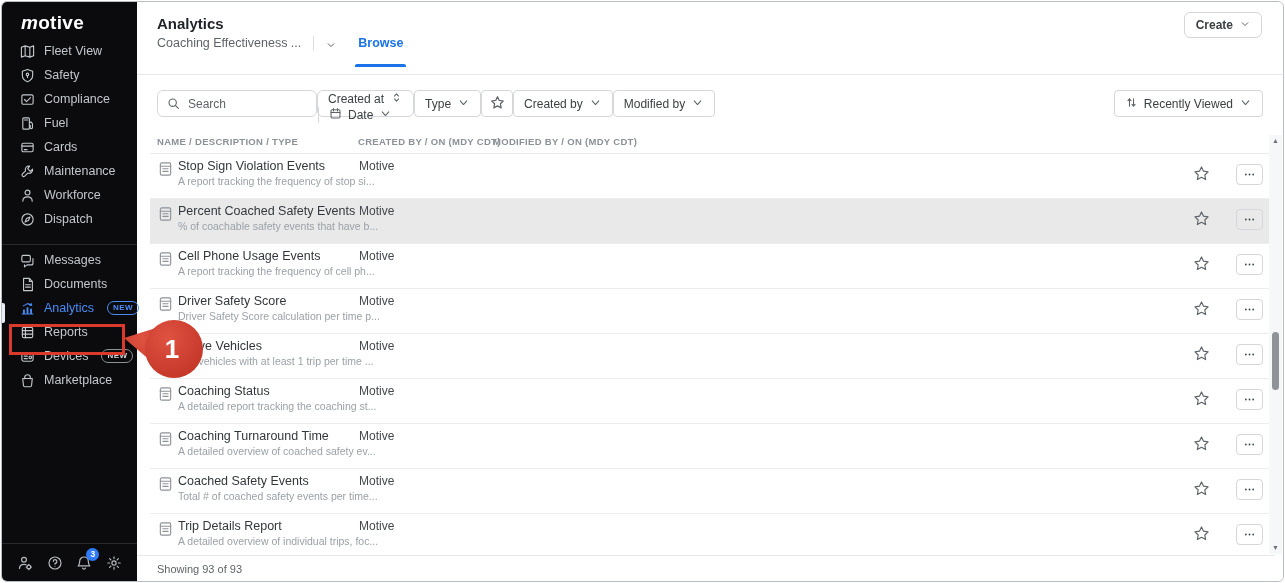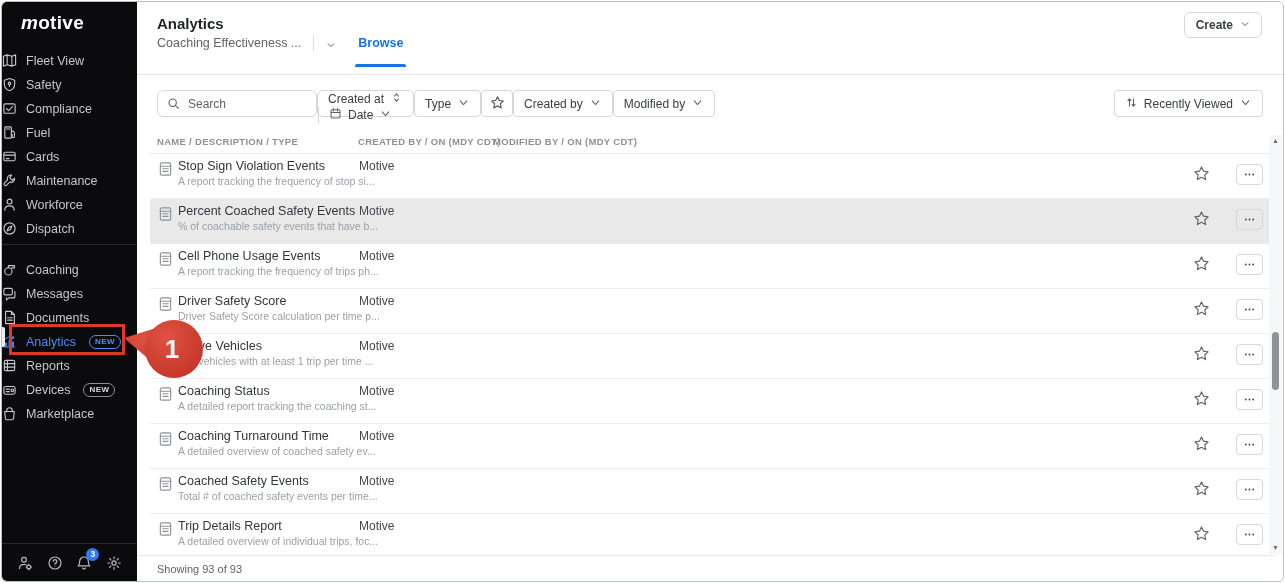--- a/index.html
+++ b/index.html
@@ -8,21 +8,21 @@
   .app { position:relative; width:1283px; height:581px; margin:1px; border:1px solid #b9bdc4; border-radius:6px; overflow:hidden; background:#fff; }
 
   
   .sidebar { position:absolute; left:0; top:0; bottom:0; width:135px; background:#0b0b0d; z-index:1; }
   .logo { position:absolute; top:10px; left:19px; color:#fff; font-size:19px; font-weight:bold; letter-spacing:.3px; }
   .logo::first-letter { font-style:italic; }
   .nav { position:absolute; left:0; right:0; }
   .nav-main { top:42px; }
   .nav-secondary { top:251px; }
   .nav-divider { position:absolute; top:242px; left:0; right:0; height:1px; background:#27292c; }
-  .nav-item { height:24px; display:flex; align-items:flex-end; gap:9px; color:#c4c7cb; font-size:12.5px; cursor:pointer; position:relative; }
+  .nav-item { height:24px; display:flex; align-items:flex-start; padding-left:18px; gap:9px; color:#c4c7cb; font-size:12.5px; cursor:pointer; position:relative; }
   .nav-icon { width:15px; height:15px; display:inline-flex; flex:none; }
   .nav-icon svg { width:15px; height:15px; stroke:currentColor; fill:none; stroke-width:1.2; stroke-linecap:round; stroke-linejoin:round; }
   .nav-label { white-space:nowrap; }
   .nav-badge { margin-left:4px; border:1px solid #8d9095; color:#d7d9dc; font-size:8px; font-weight:bold; padding:1px 5px 2px; border-radius:8px; letter-spacing:.4px; }
   .nav-item.active { color:#4a8cf7; }
   .nav-item.active .nav-badge { border-color:#4a8cf7; color:#4a8cf7; }
   .nav-item.active::before { content:''; position:absolute; left:0; top:2px; bottom:2px; width:3px; background:#e9edf5; border-radius:0 2px 2px 0; }
   .sidebar-footer { position:absolute; bottom:0; left:0; right:0; height:38px; border-top:1px solid #27292c; display:flex; align-items:center; justify-content:space-between; padding:0 15px; }
   .foot-ic { position:relative; width:16px; height:16px; color:#b6b9bd; cursor:pointer; display:inline-flex; }
   .foot-ic svg { width:16px; height:16px; stroke:currentColor; fill:none; stroke-width:1.2; stroke-linecap:round; stroke-linejoin:round; }
@@ -180,30 +180,20 @@
           </span>
           <span class="nav-label">Dispatch</span>
 
         </div>
       </nav>
 
     <div class="nav-divider"></div>
 
     <nav class="nav nav-secondary">
 
-        <div class="nav-item">
-          <span class="nav-icon">
-            <svg viewBox="0 0 16 16">
-              <circle cx="6.8" cy="10" r="3.9"></circle>
-              <path d="M6.8 6.1 V3.8 H13.3 V6.3 H10.4"></path>
-            </svg>
-          </span>
-          <span class="nav-label">Coaching</span>
-
-        </div>
 
         <div class="nav-item">
           <span class="nav-icon">
             <svg viewBox="0 0 16 16">
               <rect x="2" y="2.5" width="9" height="7" rx="1.5"></rect>
               <path d="M13.8 6 V11.2 A1.5 1.5 0 0 1 12.3 12.7 H7.5 L4.8 14.8 V12.7"></path>
             </svg>
           </span>
           <span class="nav-label">Messages</span>
 
@@ -439,21 +429,21 @@
             </svg>
           </button>
         </div>
 
         <div class="row">
           <span class="report-icon"><svg viewBox="0 0 16 17">
               <rect x="2.5" y="2" width="11" height="13" rx="1.5"></rect>
               <path d="M2.5 5.5 h11 M5.2 8.2 h5.6 M5.2 11 h5.6"></path>
             </svg></span>
           <span class="row-name">Cell Phone Usage Events</span>
-          <span class="row-desc">A report tracking the frequency of trips ph...</span>
+          <span class="row-desc">A report tracking the frequency of cell ph...</span>
           <span class="row-created">Motive</span>
           <span class="row-star"><svg viewBox="0 0 16 16">
               <path d="M8 1.8 L9.9 5.8 L14.2 6.4 L11.1 9.4 L11.9 13.7 L8 11.6 L4.1 13.7 L4.9 9.4 L1.8 6.4 L6.1 5.8 Z"></path>
             </svg></span>
           <button class="row-more">
             <svg viewBox="0 0 16 16">
               <circle cx="3.5" cy="8" r="1.1"></circle>
               <circle cx="8" cy="8" r="1.1"></circle>
               <circle cx="12.5" cy="8" r="1.1"></circle>
             </svg>

